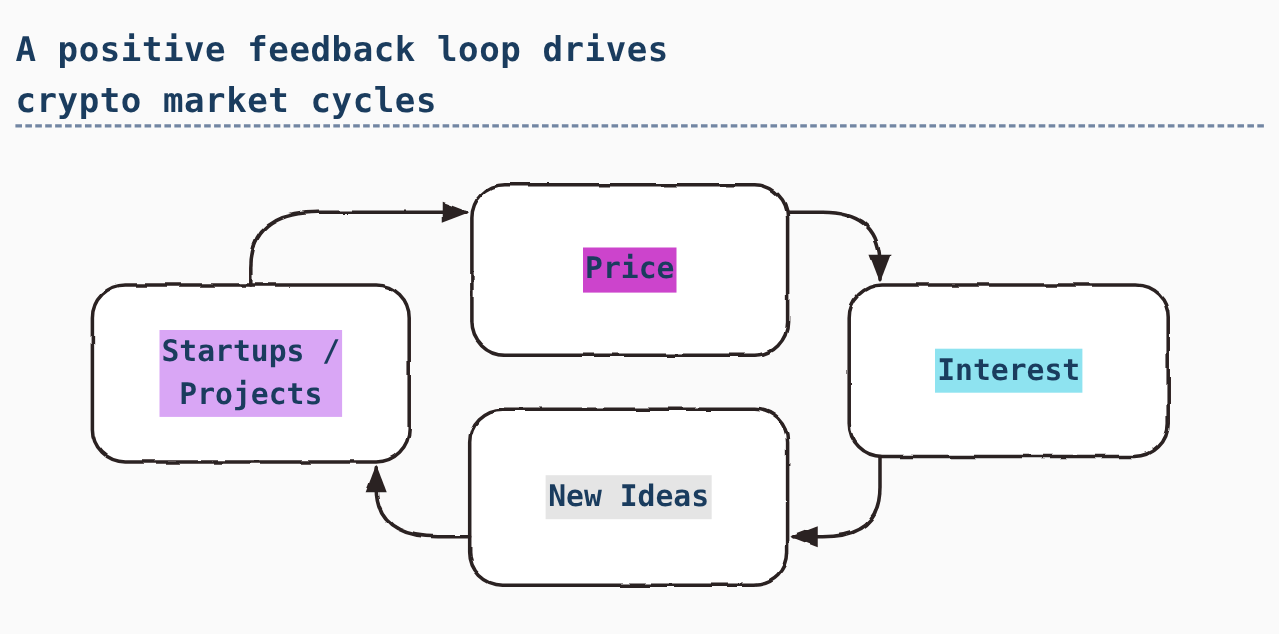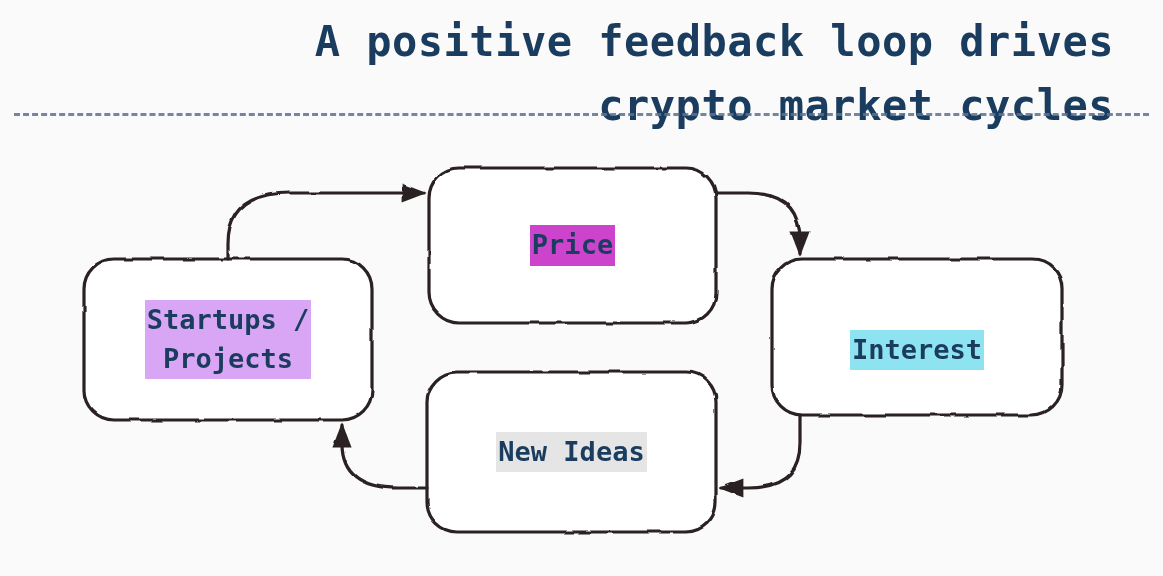--- a/index.html
+++ b/index.html
@@ -19,30 +19,29 @@
   #header {
     position: absolute;
     left: 0;
     top: 0;
     width: 1163px;
     height: 118px;
   }
   #page-title {
     position: absolute;
     left: 14px;
-    top: 10px;
+    top: 22px;
     width: 1100px;
     font-family: "DejaVu Sans Mono", monospace;
-    font-size: 42px;
+    font-size: 31px;
     font-weight: bold;
     line-height: 1.52;
     letter-spacing: 0.5px;
     color: #1a3c5e;
     white-space: pre-line;
-    text-align: right;
   }
   #title-divider {
     position: absolute;
     left: 14px;
     top: 113px;
     width: 1135px;
     height: 0;
     border-top: 3px dashed #5b7294;
     opacity: 0.85;
   }
@@ -79,21 +78,21 @@
     line-height: 1.42;
     padding: 1px 2px;
     text-align: center;
     white-space: pre-line;
     box-decoration-break: clone;
     -webkit-box-decoration-break: clone;
   }
 
   #label-startups  { left: 84px;  top: 141px; width: 288px; height: 161px; }
   #label-price     { left: 429px; top: 50px;  width: 287px; height: 155px; }
-  #label-interest  { left: 772px; top: 154px; width: 290px; height: 156px; }
+  #label-interest  { left: 772px; top: 141px; width: 290px; height: 156px; }
   #label-newideas  { left: 427px; top: 254px; width: 289px; height: 160px; }
 </style>
 </head>
 <body>
 
 <div id="header">
   <div id="page-title">A positive feedback loop drives
 crypto market cycles</div>
   <div id="title-divider"></div>
 </div>

